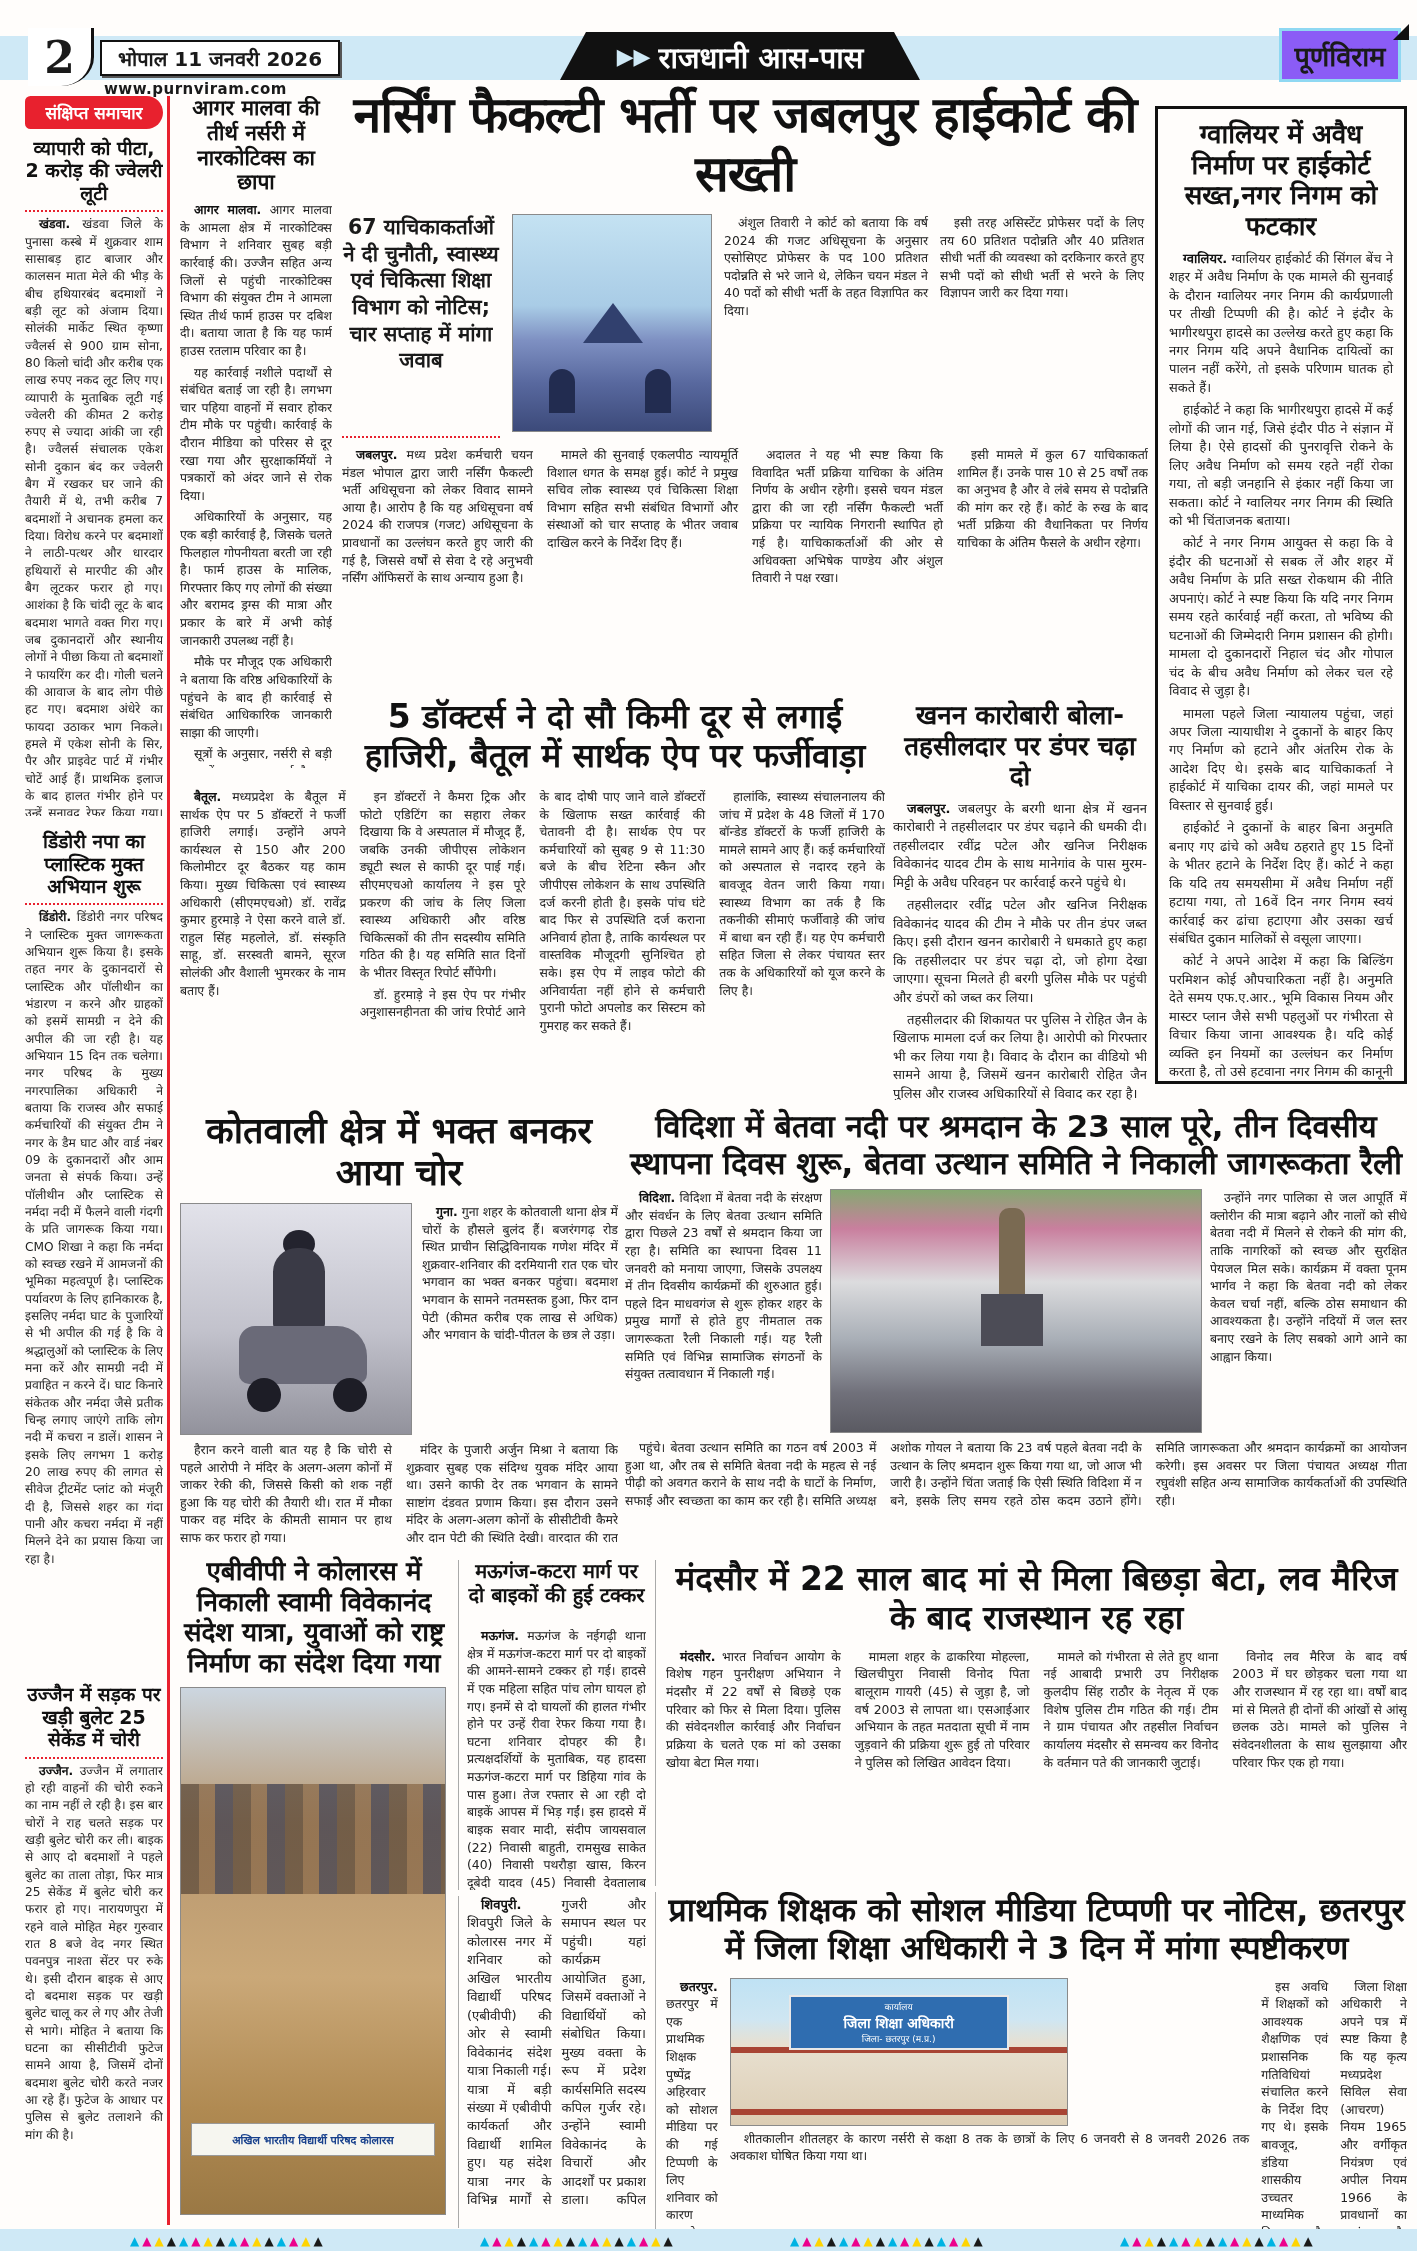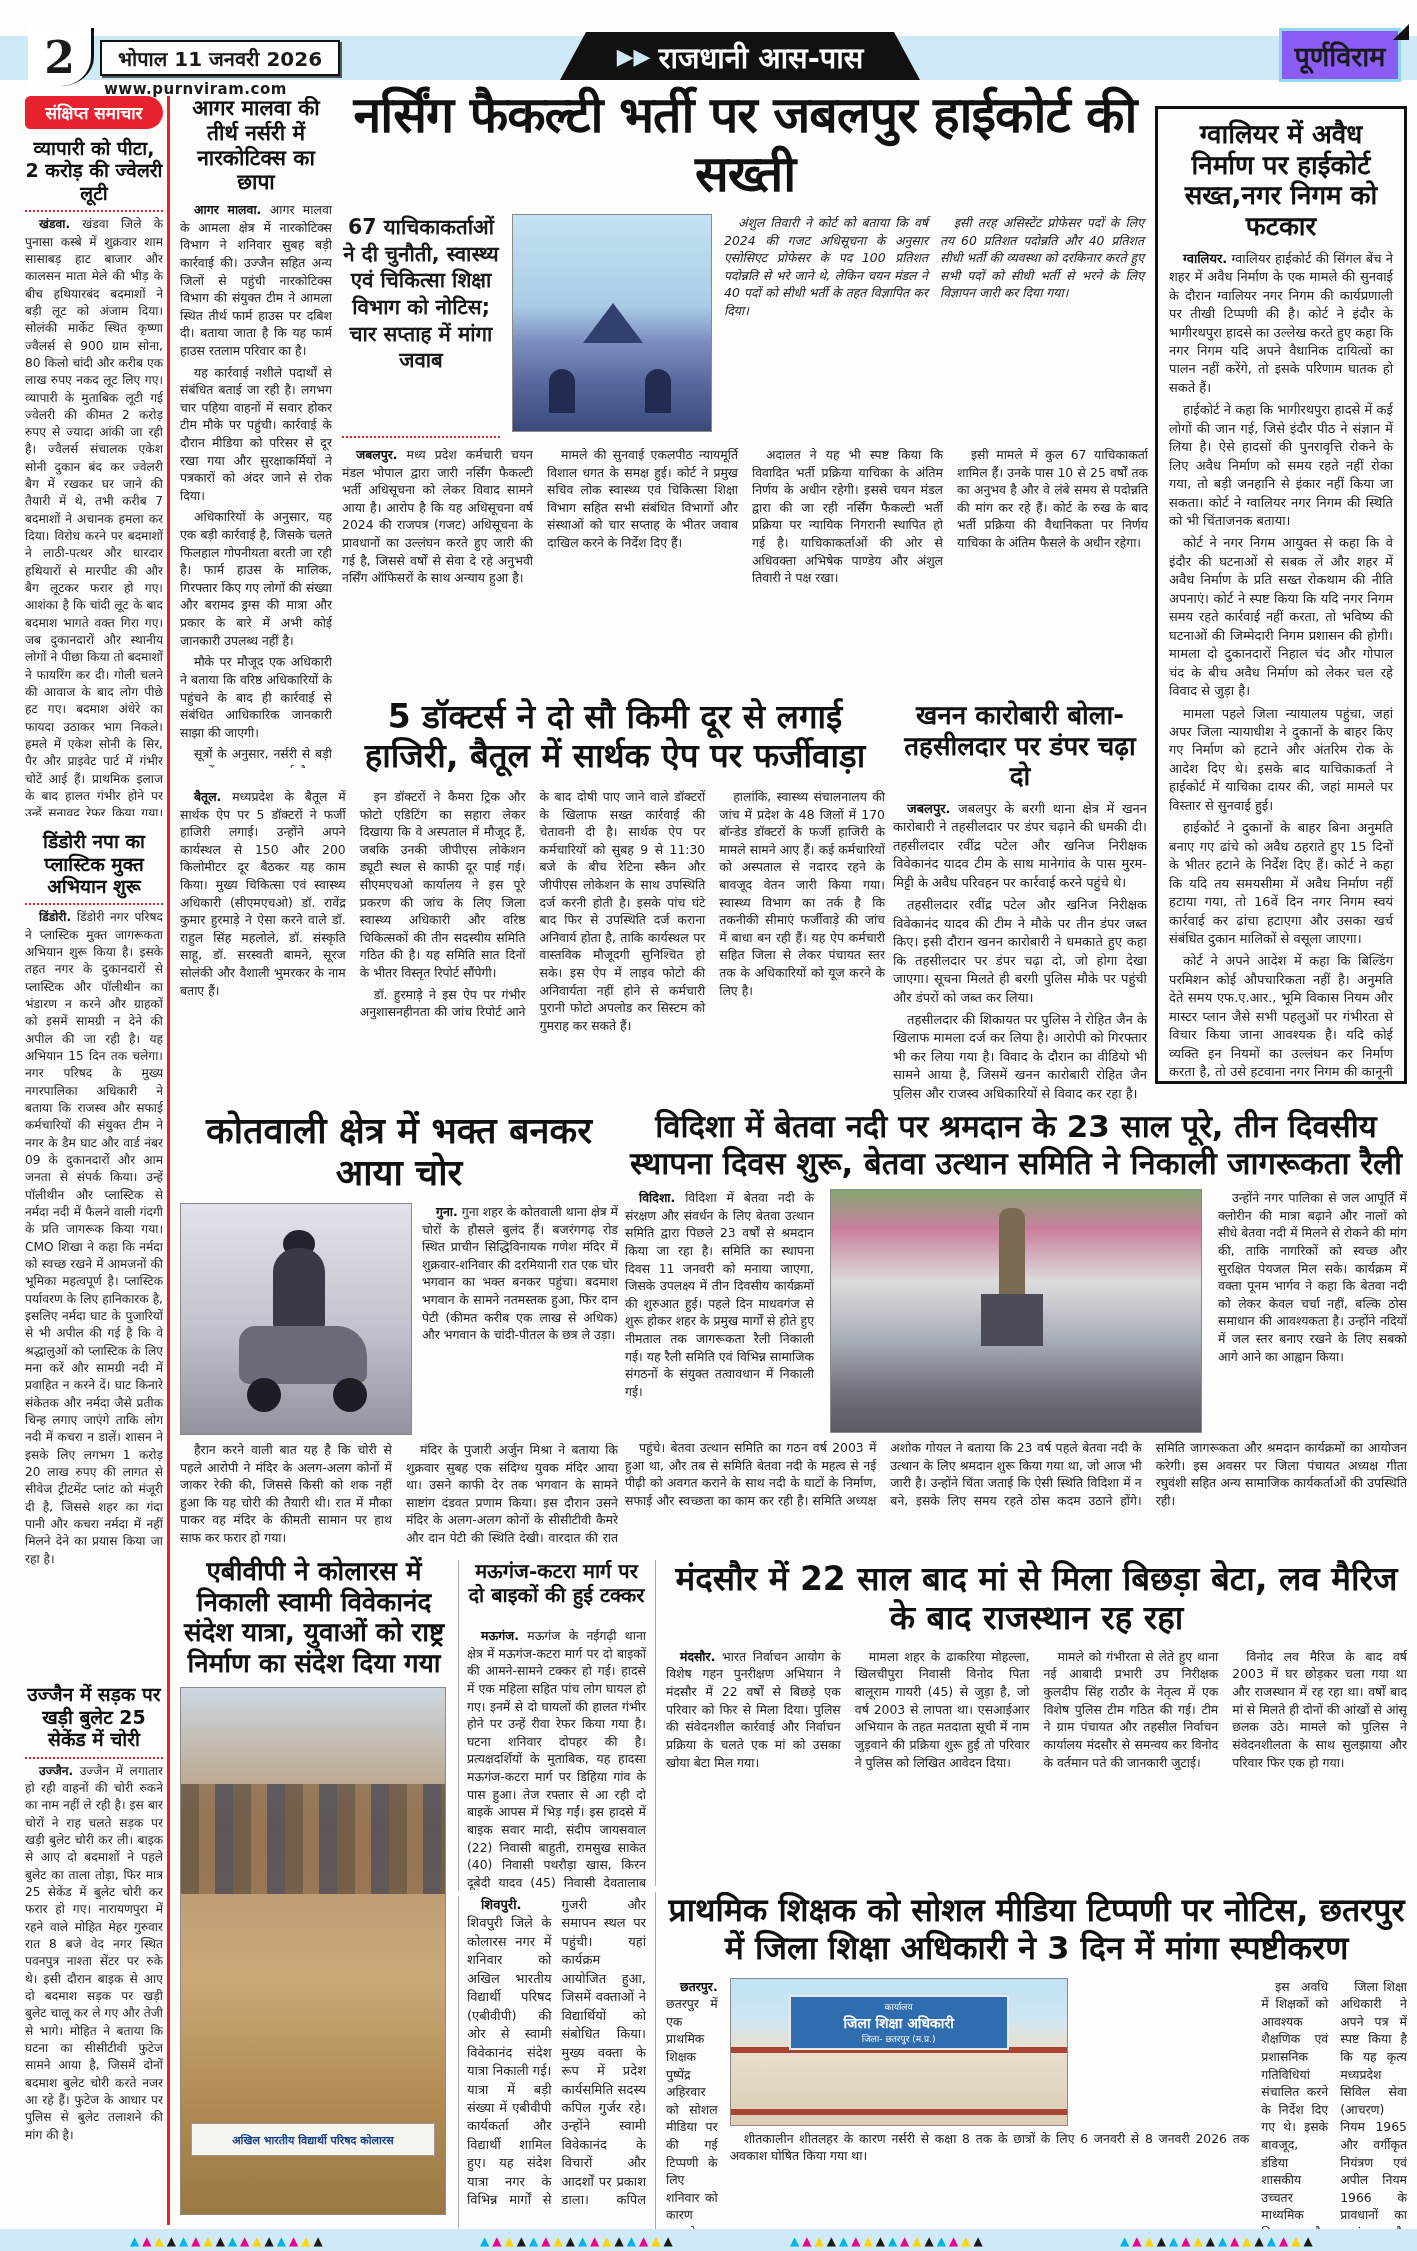--- a/index.html
+++ b/index.html
@@ -41,21 +41,21 @@
 
   
   .nursing { position:absolute; left:342px; top:86px; width:806px; }
   .nursing h1 { font-size:50px; letter-spacing:-1px; }
   .nursing-row { display:flex; gap:12px; margin-top:10px; height:224px; overflow:hidden; }
   .nursing-sub { width:158px; font-size:20.5px; font-weight:800; text-align:center; line-height:1.3; }
   .photo { border:1px solid #8a8a8a; position:relative; overflow:hidden; flex-shrink:0; }
   .courthouse { width:200px; height:218px; background:linear-gradient(180deg,#c4e2f2 0%,#a9cce6 42%,#7e90c2 58%,#58689e 78%,#3c4a7a 100%); }
   .courthouse .dome { position:absolute; left:70px; top:88px; width:60px; height:40px; background:#31406e; clip-path:polygon(50% 0,100% 100%,0 100%); }
   .courthouse .win { position:absolute; bottom:18px; width:26px; height:44px; background:#222c50; border-radius:13px 13px 0 0; }
-  .nursing-sidecol { width:204px;font-style:italic; }
+  .nursing-sidecol { width:204px; }
   .nursing-cols { margin-top:8px; height:222px; overflow:hidden; column-count:4; column-gap:14px; }
 
   
   .gwalior { position:absolute; left:1155px; top:106px; width:252px; height:978px; border:3px solid #111; padding:10px 11px; overflow:hidden; }
   .gwalior h3 { font-size:26px; margin-bottom:8px; }
   .gwalior .body-txt { font-size:13px; }
 
   
   .betul-head { position:absolute; left:345px; top:698px; width:540px; }
   .betul-head h2 { font-size:33px; }
@@ -74,21 +74,21 @@
   .scooter .rider { position:absolute; left:92px; top:44px; width:52px; height:84px; background:#3a3a46; border-radius:24px 24px 8px 8px; }
   .scooter .helmet { position:absolute; left:102px; top:26px; width:32px; height:28px; background:#23232e; border-radius:50%; }
   .scooter .deck { position:absolute; left:58px; top:122px; width:128px; height:58px; background:#6a6a78; border-radius:16px 30px 10px 10px; }
   .scooter .wheel { position:absolute; bottom:22px; width:34px; height:34px; background:#1d1d26; border-radius:50%; }
   .kotwali-side { flex:1; }
   .kotwali-bottom { margin-top:6px; column-count:2; column-gap:14px; height:142px; overflow:hidden; }
 
   
   .vidisha { position:absolute; left:625px; top:1108px; width:782px; height:436px; overflow:hidden; }
   .vidisha h2 { font-size:31px; margin-bottom:8px; }
-  .vidisha-row { display:flex; gap:16px; }
+  .vidisha-row { display:flex; gap:8px; }
   .rally { width:372px; height:244px; background:linear-gradient(180deg,#86a871 0%,#c97f9e 16%,#dcdcde 38%,#a8aeb6 62%,#70707a 84%,#5a5a62 100%); }
   .rally .statue { position:absolute; left:168px; top:18px; width:26px; height:90px; background:#7a6a52; border-radius:10px 10px 4px 4px; }
   .rally .plinth { position:absolute; left:150px; top:104px; width:62px; height:52px; background:#4c4c56; }
   .vidisha-col { flex:1; }
   .vidisha-bottom { margin-top:6px; column-count:3; column-gap:14px; height:108px; overflow:hidden; }
 
   
   .abvp { position:absolute; left:180px; top:1556px; width:268px; height:672px; overflow:hidden; }
   .abvp h2 { font-size:26px; margin-bottom:8px; }
   .march { width:266px; height:528px; background:linear-gradient(180deg,#ccd6e0 0%,#b79770 26%,#caa878 55%,#b08a52 80%,#9a7844 100%); }

